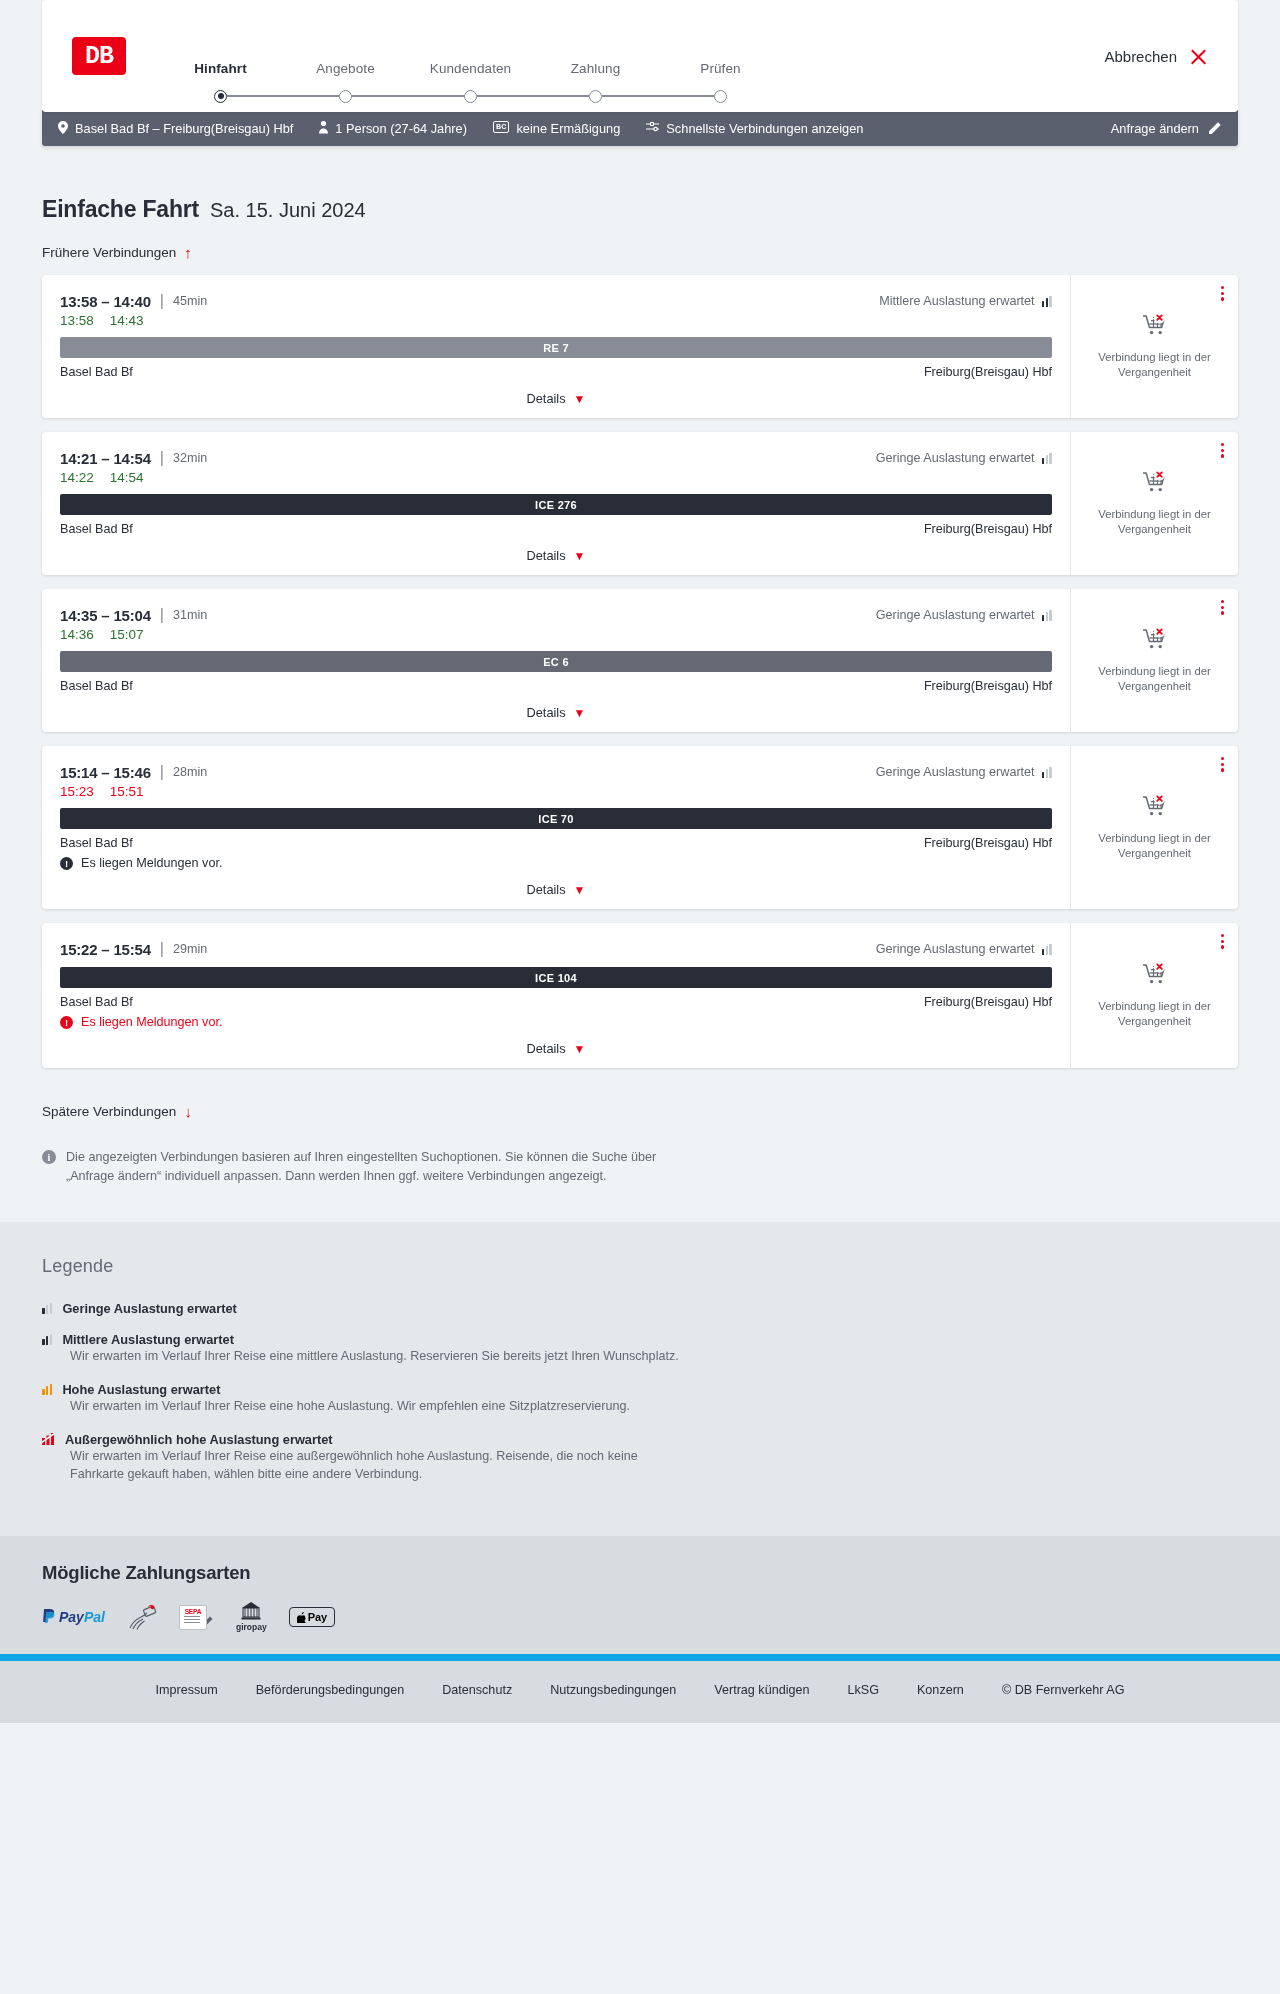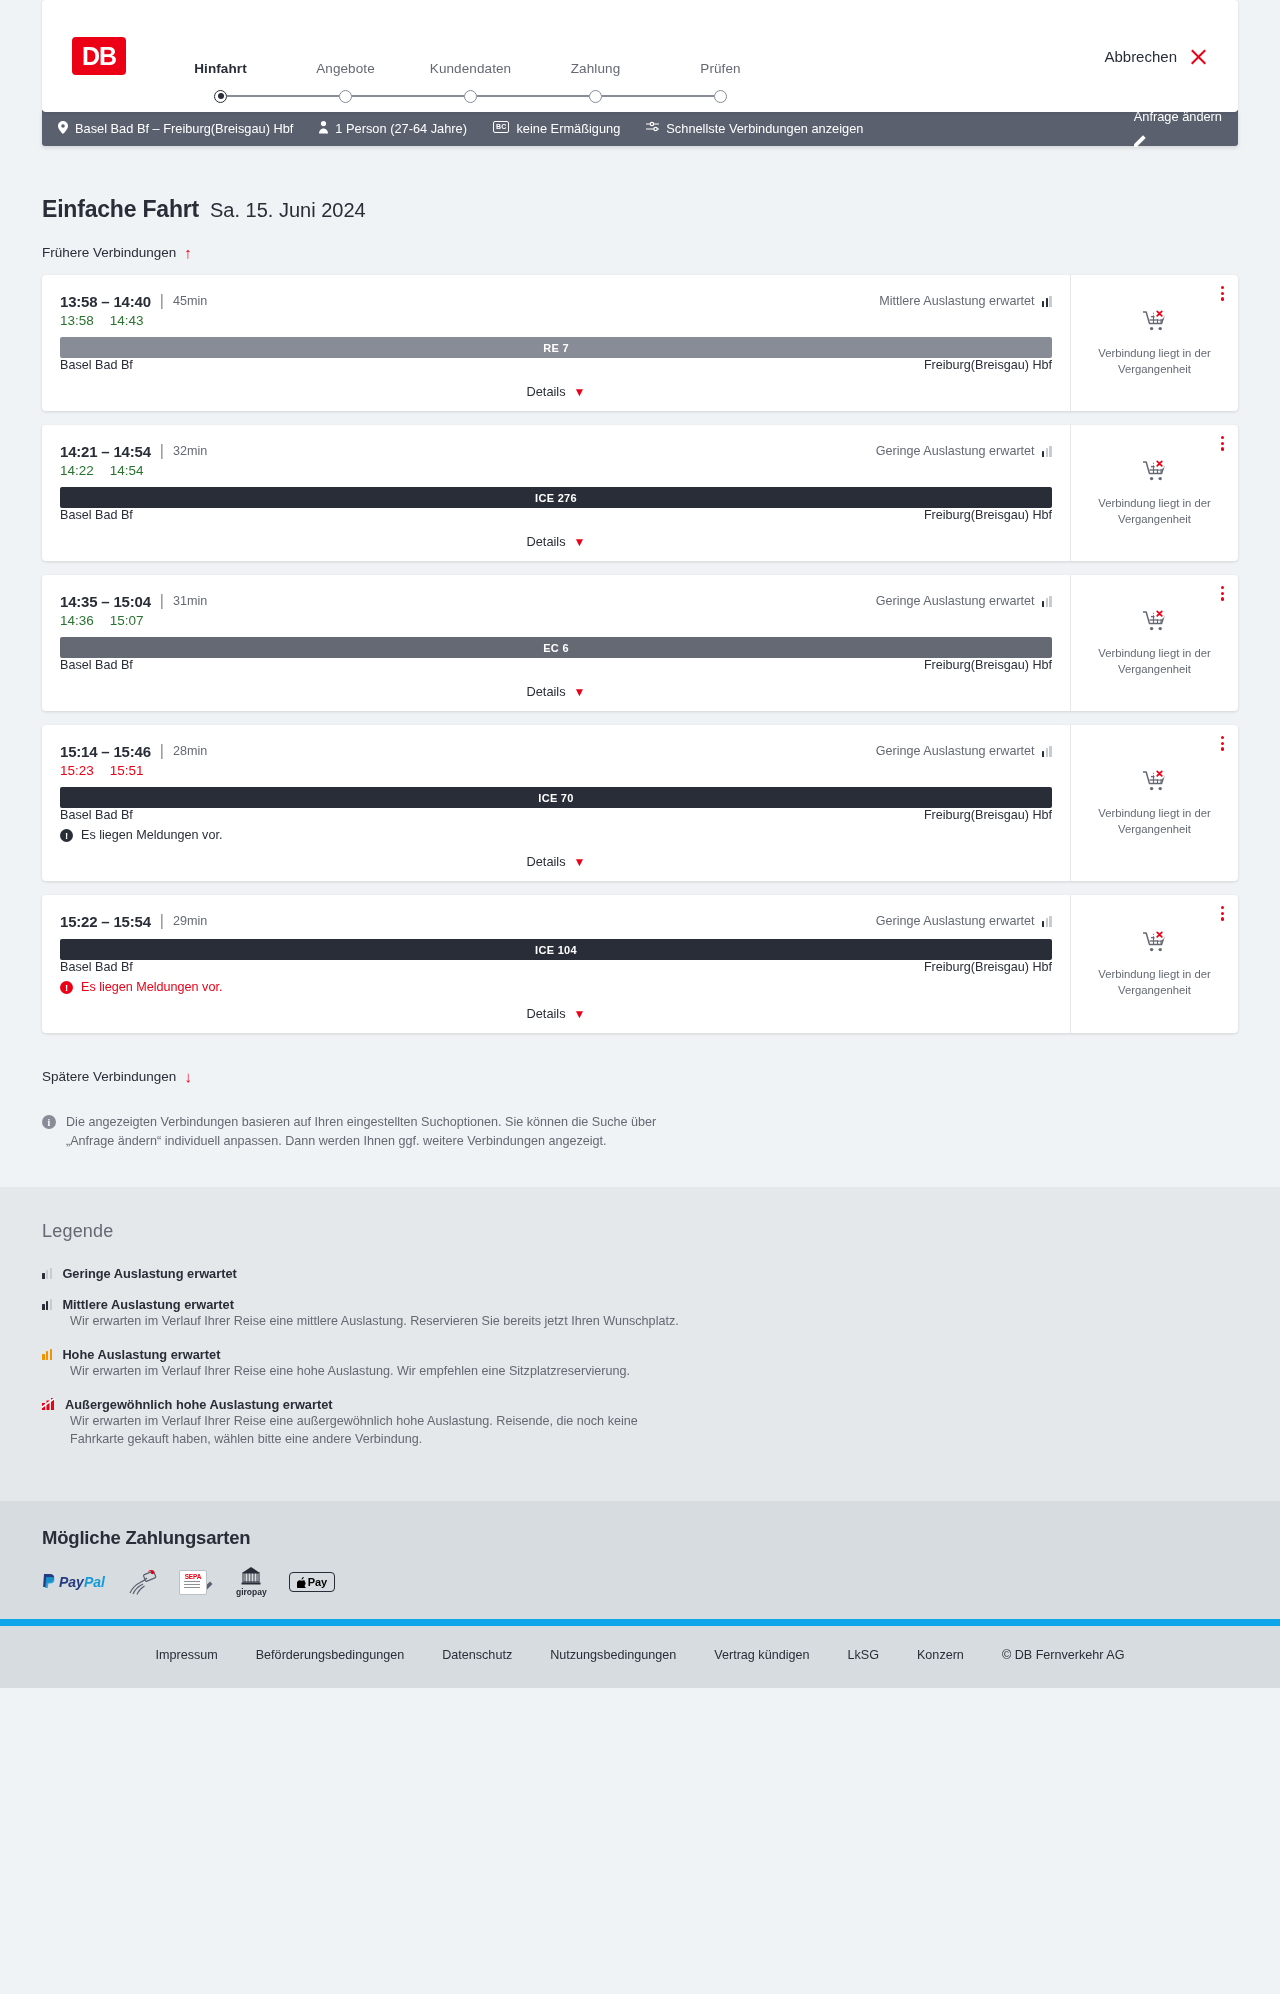--- a/index.html
+++ b/index.html
@@ -33,21 +33,21 @@
     background: #ec0016;
     border-radius: 4px;
     display: flex; align-items: center; justify-content: center;
     flex: 0 0 auto;
   }
   .db-logo span {
     color: #fff;
     font-weight: bold;
     font-size: 25px;
     letter-spacing: -1px;
-    font-family: Liberation Sans, sans-serif;
+    font-family: Liberation Mono, monospace;
   }
   .stepper {
     margin-left: 32px;
     flex: 0 0 auto;
     position: relative;
     padding-top: 4px;
   }
   .step-labels {
     display: flex;
     gap: 0;
@@ -126,21 +126,21 @@
     padding: 0 16px;
     font-size: 12.8px;
     border-radius: 0 0 3px 3px;
     box-shadow: 0 2px 4px rgba(0,0,0,.12);
   }
   .sb-item {
     display: flex; align-items: flex-start; gap: 7px;
     margin-right: 26px; white-space: nowrap;
   }
   .sb-item .ic { display: inline-flex; align-items: center; }
-  .sb-right { margin-left: auto; margin-right: 0; cursor: pointer; gap: 10px; flex-direction: column; }
+  .sb-right { margin-left: auto; margin-right: 0; cursor: pointer; gap: 10px; }
   .bc-badge {
     border: 1.3px solid #fff; border-radius: 2px;
     font-size: 7px; font-weight: bold; padding: 1.5px 2px;
     line-height: 1; letter-spacing: .2px;
   }
 
   
   .main { padding: 0 42px; }
   .page-head {
     display: flex; align-items: baseline; gap: 11px;
@@ -203,20 +203,21 @@
     height: 21px;
     border-radius: 2px;
     display: flex; align-items: center; justify-content: center;
     color: #fff; font-size: 11px; font-weight: bold; letter-spacing: .3px;
   }
   .train-bar.dark { background: #282d37; }
   .train-bar.grey { background: #878c96; }
   .train-bar.grey2 { background: #646973; }
 
   .stations {
+    margin-top: 7px;
     display: flex; justify-content: space-between;
     font-size: 12.6px; color: #282d37;
   }
   .msg-line {
     margin-top: 6px;
     display: flex; align-items: center; gap: 8px;
     font-size: 12.6px;
   }
   .msg-line.black { color: #282d37; }
   .msg-line.red   { color: #ec0016; }

